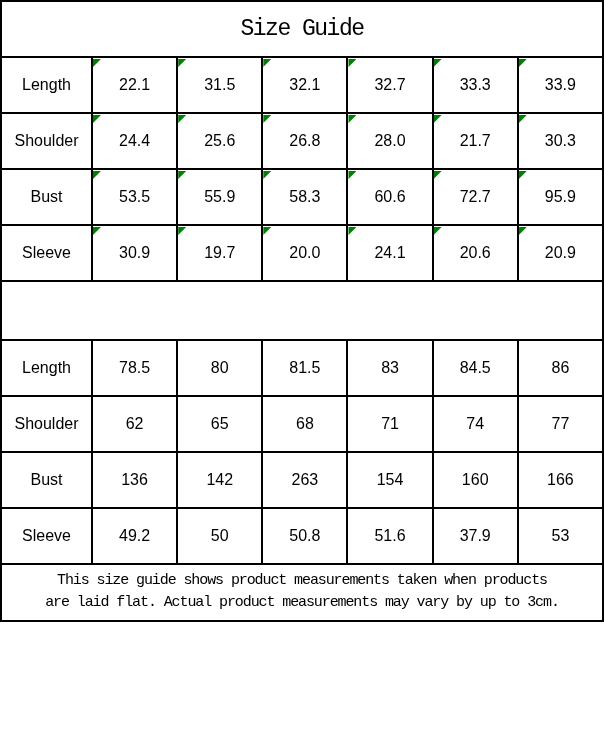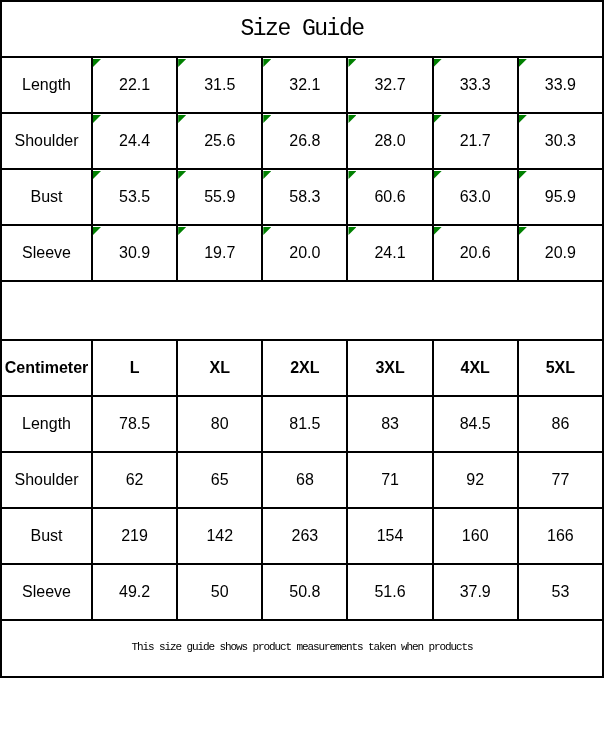--- a/index.html
+++ b/index.html
@@ -87,21 +87,21 @@
     border: 2px solid #000;
     border-top: 0;
     display: flex;
     flex-direction: column;
     align-items: center;
     justify-content: center;
     padding: 4px 0 6px 0;
   }
   .footer-box .note-line {
     font-family: "Liberation Mono", "DejaVu Sans Mono", monospace;
-    font-size: 11px;
+    font-size: 15px;
     letter-spacing: -1.1px;
     line-height: 1.45;
     white-space: nowrap;
   }
 </style>
 </head>
 <body>
 
 <div class="sheet">
 
@@ -232,21 +232,21 @@
           </td>
       <td>
             <div class="cell">
               <i class="flag"></i>
               <span>60.6</span>
             </div>
           </td>
       <td>
             <div class="cell">
               <i class="flag"></i>
-              <span>63.0</span>
+              <span>72.7</span>
             </div>
           </td>
       <td>
             <div class="cell">
               <i class="flag"></i>
               <span>95.9</span>
             </div>
           </td>
     </tr>
     <tr>
@@ -301,29 +301,20 @@
     <colgroup>
         <col class="label-col">
         <col>
         <col>
         <col>
         <col>
         <col>
         <col>
       </colgroup>
     <tbody>
-        <tr>
-      <th>Centimeter</th>
-      <th>L</th>
-      <th>XL</th>
-      <th>2XL</th>
-      <th>3XL</th>
-      <th>4XL</th>
-      <th>5XL</th>
-    </tr>
     <tr>
       <td class="label-cell">
             <div class="cell">
               <span>Length</span>
             </div>
           </td>
       <td>
             <div class="cell">
               <span>78.5</span>
             </div>
@@ -375,38 +366,38 @@
               <span>68</span>
             </div>
           </td>
       <td>
             <div class="cell">
               <span>71</span>
             </div>
           </td>
       <td>
             <div class="cell">
-              <span>92</span>
+              <span>74</span>
             </div>
           </td>
       <td>
             <div class="cell">
               <span>77</span>
             </div>
           </td>
     </tr>
     <tr>
       <td class="label-cell">
             <div class="cell">
               <span>Bust</span>
             </div>
           </td>
       <td>
             <div class="cell">
-              <span>219</span>
+              <span>136</span>
             </div>
           </td>
       <td>
             <div class="cell">
               <span>142</span>
             </div>
           </td>
       <td>
             <div class="cell">
               <span>263</span>
@@ -463,15 +454,16 @@
             <div class="cell">
               <span>53</span>
             </div>
           </td>
     </tr>
   </tbody>
     </table>
 
   <div class="footer-box">
     <span class="note-line">This size guide shows product measurements taken when products</span>
+    <span class="note-line">are laid flat. Actual product measurements may vary by up to 3cm.</span>
   </div>
 
 </div>
 
 </body></html>

